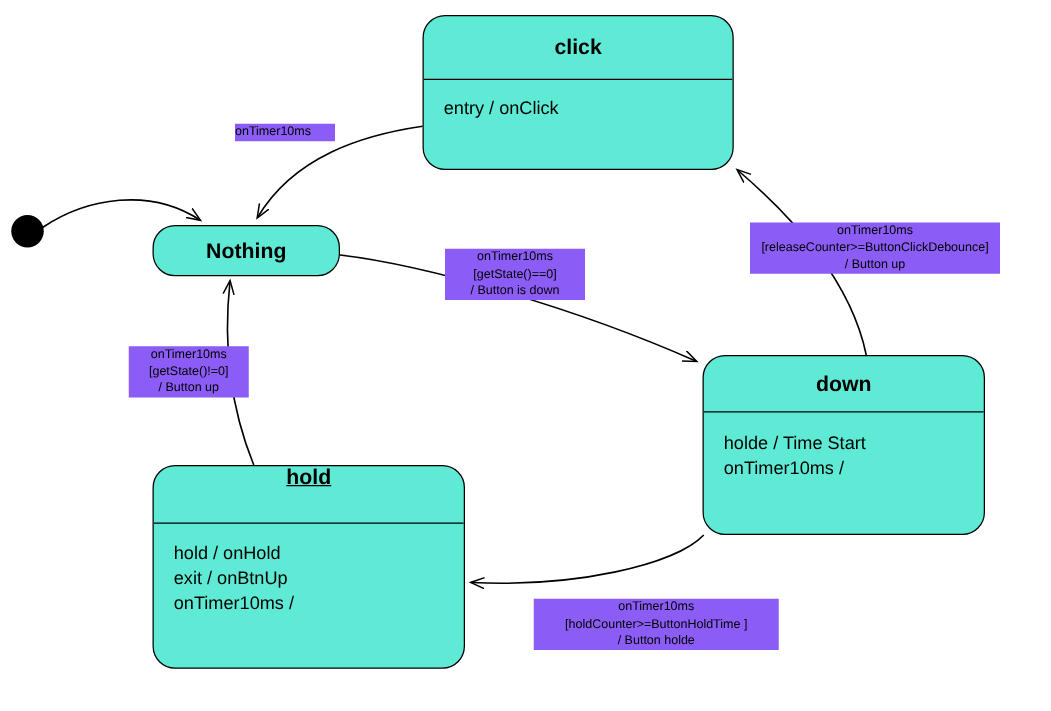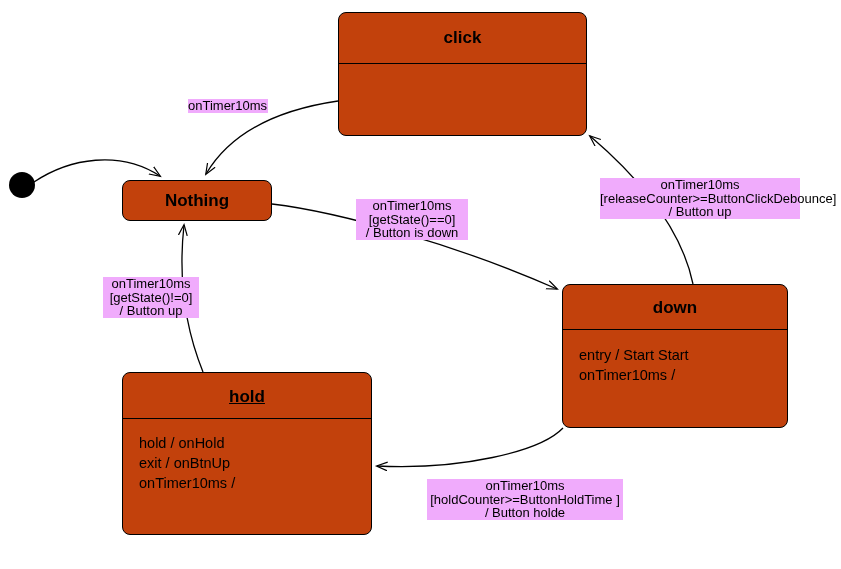--- a/index.html
+++ b/index.html
@@ -22,22 +22,22 @@
     position: absolute;
     left: 0;
     top: 0;
     width: 841px;
     height: 569px;
   }
   .state {
     position: absolute;
     box-sizing: border-box;
     border: 1.6px solid #000000;
-    border-radius: 8px;
-    background: #c2410c;
+    border-radius: 18px;
+    background: #5eead4;
     overflow: hidden;
   }
   .state-title {
     font-weight: bold;
     font-size: 17px;
     text-align: center;
     line-height: 1;
   }
   .state-divider {
     position: absolute;
@@ -57,24 +57,24 @@
   .simple-state {
     display: flex;
     align-items: center;
     justify-content: center;
   }
   .simple-state .state-title {
     font-size: 17px;
   }
   .edge-label {
     position: absolute;
-    font-size: 13px;
+    font-size: 10px;
     line-height: 13.5px;
     white-space: pre;
-    background: #f0abfc;
+    background: #8b5cf6;
     color: #000000;
   }
   .edge-label.center { text-align: center; }
   .edge-label.left   { text-align: left; }
   .initial-node {
     position: absolute;
     border-radius: 50%;
     background: #000000;
   }
 </style>
@@ -97,35 +97,36 @@
       <path d="M 563 428 C 540 452, 460 470, 377 466" marker-end="url(#openArrow)"></path>
       <path d="M 203 372 C 186 330, 178 280, 184 225" marker-end="url(#openArrow)"></path>
     </g>
   </svg>
 
   <div class="initial-node" style="left:9px; top:172px; width:26px; height:26px;"></div>
 
   <div class="state" style="left:338px; top:12px; width:249px; height:124px;">
     <div class="state-title" style="margin-top:16px;">click</div>
     <div class="state-divider" style="top:50px;"></div>
+    <div class="state-body" style="top:64px;">entry / onClick</div>
   </div>
 
   <div class="state simple-state" style="left:122px; top:180px; width:150px; height:41px;">
     <div class="state-title">Nothing</div>
   </div>
 
   <div class="state" style="left:562px; top:284px; width:226px; height:144px;">
     <div class="state-title" style="margin-top:14px;">down</div>
     <div class="state-divider" style="top:44px;"></div>
-    <div class="state-body" style="top:60px;">entry / Start Start
+    <div class="state-body" style="top:60px;">holde / Time Start
 onTimer10ms /</div>
   </div>
 
   <div class="state" style="left:122px; top:372px; width:250px; height:163px;">
-    <div class="state-title" style="margin-top:15px;text-decoration:underline;">hold</div>
+    <div class="state-title" style="text-decoration:underline;">hold</div>
     <div class="state-divider" style="top:45px;"></div>
     <div class="state-body" style="top:60px;">hold / onHold
 exit / onBtnUp
 onTimer10ms /</div>
   </div>
 
   <div class="edge-label left" style="left:188px; top:99px; width:80px;">onTimer10ms</div>
 
   <div class="edge-label center" style="left:356px; top:199px; width:112px;">onTimer10ms
 [getState()==0]

